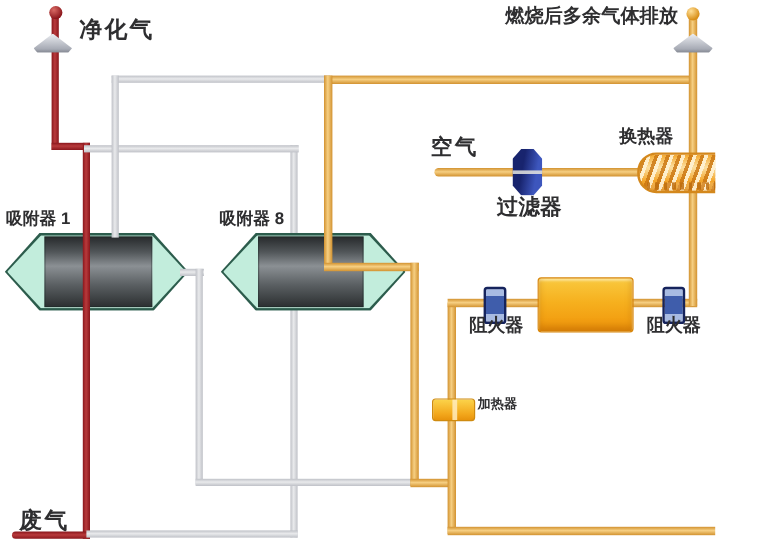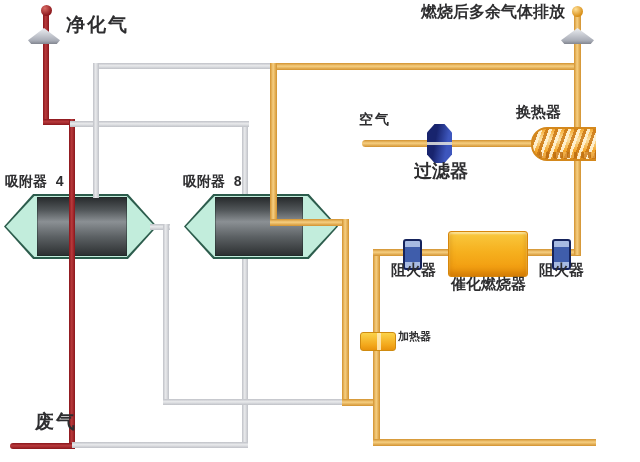--- a/index.html
+++ b/index.html
@@ -1,19 +1,19 @@
 <!DOCTYPE html>
 <html style="--bg: #ffffff; --text: #2e2e30; --red-dark: #8a161c; --red-light: #b83a3c; --gray-dark: #bfc1c7; --gray-light: #e9eaec; --orange-dark: #d29230; --orange-light: #f6cf82; --teal: #2c5c4c; --mint: #c2eddc; --filter-dark: #18246e; --filter-light: #3d56bd; --arrester-blue: #3f5dab; --arrester-light: #a8bbe2; --arrester-edge: #15235c; --combustor-top: #f9c93f; --combustor-bottom: #f0950a; --combustor-edge: #d8860a; --exchanger-edge: #d4881c; --cone-gray: #a7abb5;"><head>
 <meta charset="utf-8">
 <style>
   html,body{margin:0;padding:0;background:#ffffff;}
   .stage{
     position:relative;width:596px;height:462px;overflow:hidden;
     background:var(--bg,#ffffff);
-    font-family:Liberation Mono, monospace;
+    font-family:Liberation Sans, sans-serif;
   }
   .lbl{
     position:absolute;color:var(--text,#2e2e30);font-weight:700;
     white-space:nowrap;line-height:1.1;
   }
   
   .pipe{position:absolute;z-index:3;}
   .pipe.under{z-index:1;}
   .ph{background:linear-gradient(180deg,var(--pd) 0%,var(--pl) 45%,var(--pd) 100%);}
   .pv{background:linear-gradient(90deg,var(--pd) 0%,var(--pl) 45%,var(--pd) 100%);}
@@ -105,23 +105,22 @@
   <div class="device heater" style="left:360px;top:332px;width:34px;height:17px;"></div>
   <div class="device arrester" style="left:403px;top:239px;width:15px;height:27px;"></div>
   <div class="device arrester" style="left:552px;top:239px;width:15px;height:27px;"></div>
   <div class="device cone" style="left:28px;top:28px;width:32px;height:16px;"></div>
   <div class="device cone" style="left:561px;top:28px;width:33px;height:16px;"></div>
   <div class="device ball redball" style="left:41px;top:5px;width:11px;height:11px;"></div>
   <div class="device ball orangeball" style="left:572px;top:6px;width:11px;height:11px;"></div>
 
   <span class="lbl" style="left:66px;top:16px;font-size:19px;letter-spacing:2px;z-index:5;position:absolute;">净化气</span>
   <span class="lbl" style="left:421px;top:5px;font-size:16px;z-index:5;">燃烧后多余气体排放</span>
-  <span class="lbl" style="left:359px;top:113px;font-size:14px;letter-spacing:2px;z-index:5;">空气</span>
+  <span class="lbl" style="left:359px;top:113px;font-size:18px;letter-spacing:2px;z-index:5;">空气</span>
   <span class="lbl" style="left:516px;top:106px;font-size:15px;z-index:5;">换热器</span>
   <span class="lbl" style="left:414px;top:163px;font-size:18px;z-index:5;">过滤器</span>
-  <span class="lbl" style="left:5px;top:175px;font-size:14px;z-index:5;">吸附器 4</span>
+  <span class="lbl" style="left:5px;top:175px;font-size:14px;z-index:5;">吸附器 1</span>
   <span class="lbl" style="left:183px;top:175px;font-size:14px;z-index:5;">吸附器 8</span>
   <span class="lbl" style="left:391px;top:264px;font-size:15px;z-index:5;">阻火器</span>
-  <span class="lbl" style="left:451px;top:278px;font-size:15px;z-index:5;">催化燃烧器</span>
   <span class="lbl" style="left:539px;top:264px;font-size:15px;z-index:5;">阻火器</span>
   <span class="lbl" style="left:398px;top:331px;font-size:11px;z-index:5;">加热器</span>
-  <span class="lbl" style="left:16px;top:413px;font-size:19px;letter-spacing:2px;z-index:5;margin-left:19px;">废气</span>
+  <span class="lbl" style="left:16px;top:425px;font-size:19px;letter-spacing:2px;z-index:5;">废气</span>
 </div>
 
 </body></html>

